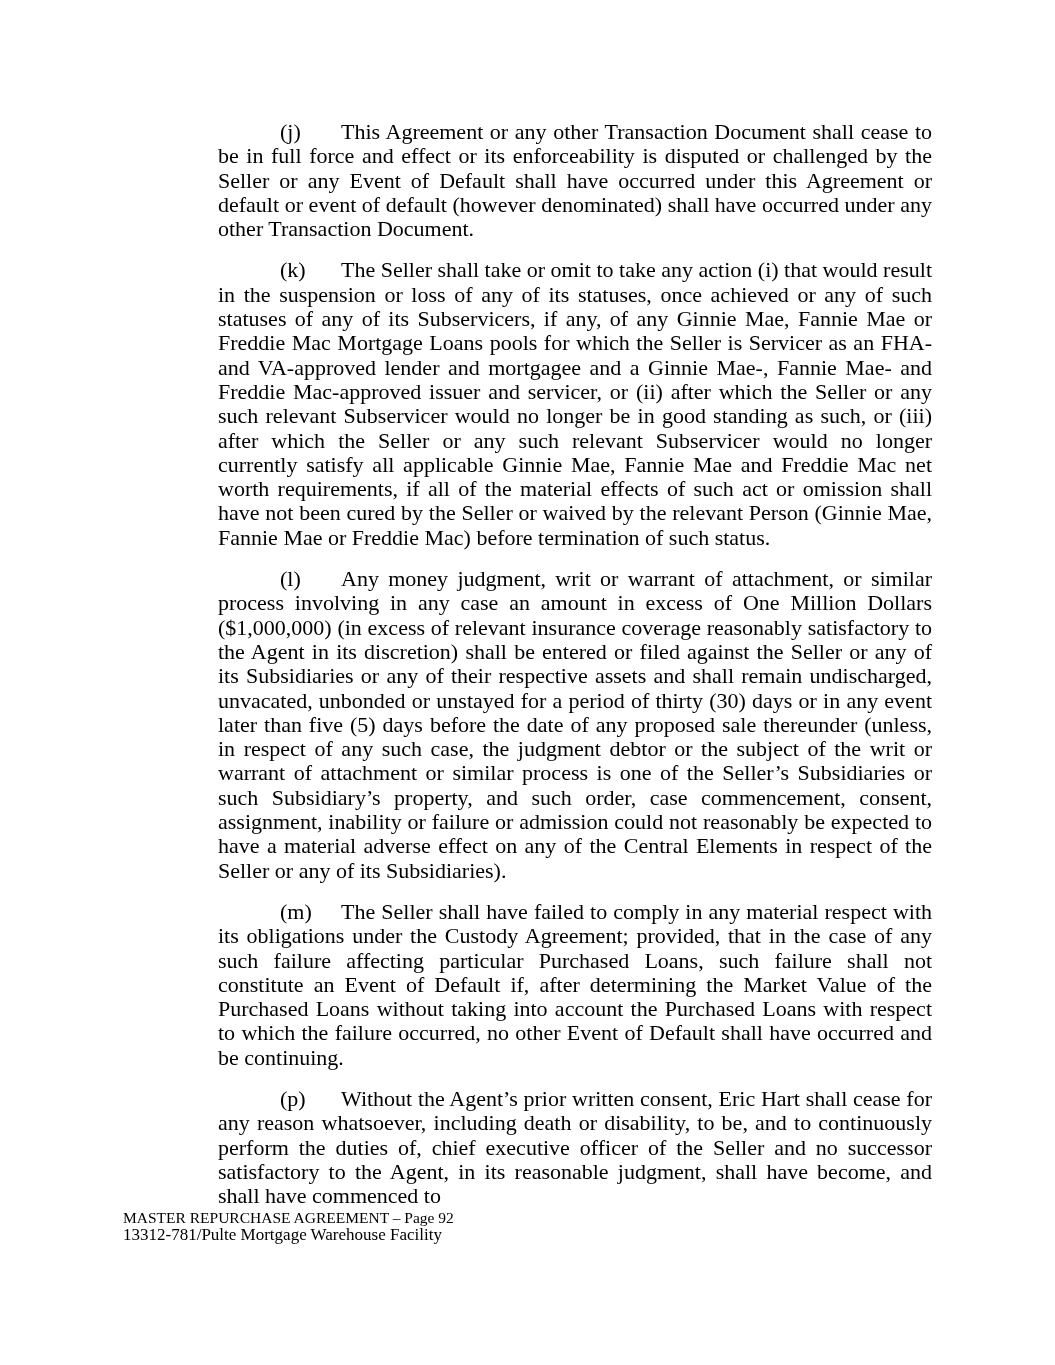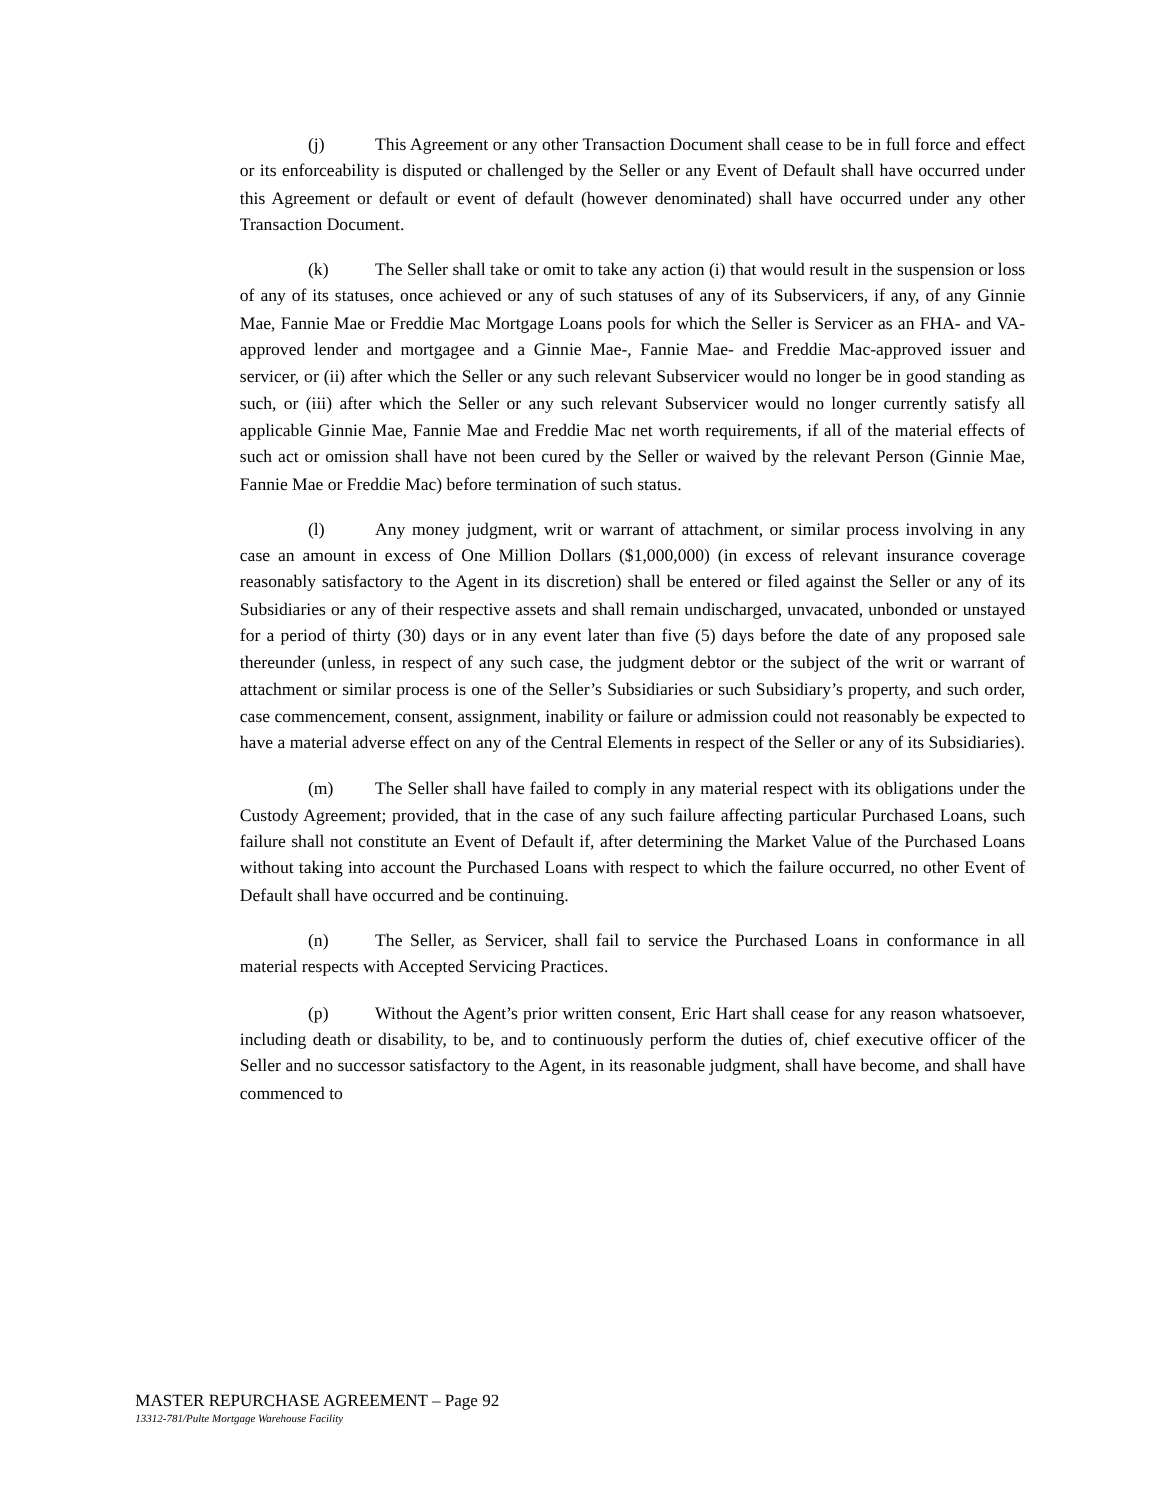--- a/index.html
+++ b/index.html
@@ -20,63 +20,61 @@
     inset: 0;
   }
   .content {
     position: absolute;
     left: 218px;
     top: 120px;
     width: 714px;
   }
   p.para {
     margin: 0 0 17px 0;
-    font-size: 16px;
+    font-size: 22px;
     line-height: 24.3px;
     text-align: justify;
     text-indent: 62px;
   }
   .plabel {
     display: inline-block;
     width: 61px;
     text-indent: 0;
   }
   .u {
   }
   .footer {
     position: absolute;
     left: 123px;
-    top: 1264px;
+    top: 1208px;
   }
   .footer-line1 {
     font-size: 15.5px;
     line-height: 19px;
   }
   .footer-line2 {
-    font-size: 10px;
+    font-size: 17px;
     line-height: 15px;
-    font-style: italic;
   }
 </style>
 </head>
 <body>
 
 <div class="page">
 
   <div class="content">
 
     <p class="para"><span class="plabel">(j)</span><span class="ptext">This Agreement or any other Transaction Document shall cease to be in full force and effect or its enforceability is disputed or challenged by the Seller or any Event of Default shall have occurred under this Agreement or default or event of default (however denominated) shall have occurred under any other Transaction Document.</span></p>
 
     <p class="para"><span class="plabel">(k)</span><span class="ptext">The Seller shall take or omit to take any action (i) that would result in the suspension or loss of any of its statuses, once achieved or any of such statuses of any of its Subservicers, if any, of any Ginnie Mae, Fannie Mae or Freddie Mac Mortgage Loans pools for which the Seller is Servicer as an FHA- and VA-approved lender and mortgagee and a Ginnie Mae-, Fannie Mae- and Freddie Mac-approved issuer and servicer, or (ii) after which the Seller or any such relevant Subservicer would no longer be in good standing as such, or (iii) after which the Seller or any such relevant Subservicer would no longer currently satisfy all applicable Ginnie Mae, Fannie Mae and Freddie Mac net worth requirements, if all of the material effects of such act or omission shall have not been cured by the Seller or waived by the relevant Person (Ginnie Mae, Fannie Mae or Freddie Mac) before termination of such status.</span></p>
 
     <p class="para"><span class="plabel">(l)</span><span class="ptext">Any money judgment, writ or warrant of attachment, or similar process involving in any case an amount in excess of One Million Dollars ($1,000,000) (in excess of relevant insurance coverage reasonably satisfactory to the Agent in its discretion) shall be entered or filed against the Seller or any of its Subsidiaries or any of their respective assets and shall remain undischarged, unvacated, unbonded or unstayed for a period of thirty (30) days or in any event later than five (5) days before the date of any proposed sale thereunder (unless, in respect of any such case, the judgment debtor or the subject of the writ or warrant of attachment or similar process is one of the Seller’s Subsidiaries or such Subsidiary’s property, and such order, case commencement, consent, assignment, inability or failure or admission could not reasonably be expected to have a material adverse effect on any of the Central Elements in respect of the Seller or any of its Subsidiaries).</span></p>
 
     <p class="para"><span class="plabel">(m)</span><span class="ptext">The Seller shall have failed to comply in any material respect with its obligations under the Custody Agreement; </span><span class="ptext u">provided, that</span><span class="ptext"> in the case of any such failure affecting particular Purchased Loans, such failure shall not constitute an Event of Default if, after determining the Market Value of the Purchased Loans without taking into account the Purchased Loans with respect to which the failure occurred, no other Event of Default shall have occurred and be continuing.</span></p>
 
-    <p class="para"><span class="plabel">(n)</span><span class="ptext">The Seller, as Servicer, shall fail to service the Purchased Loans in conformance in all material respects with Accepted Servicing Practices.</span></p>
 
 
     <p class="para"><span class="plabel">(p)</span><span class="ptext">Without the Agent’s prior written consent, Eric Hart shall cease for any reason whatsoever, including death or disability, to be, and to continuously perform the duties of, chief executive officer of the Seller and no successor satisfactory to the Agent, in its reasonable judgment, shall have become, and shall have commenced to</span></p>
 
   </div>
 
   <div class="footer">
     <div class="footer-line1">MASTER REPURCHASE AGREEMENT – Page 92</div>
     <div class="footer-line2">13312-781/Pulte Mortgage Warehouse Facility</div>
   </div>

